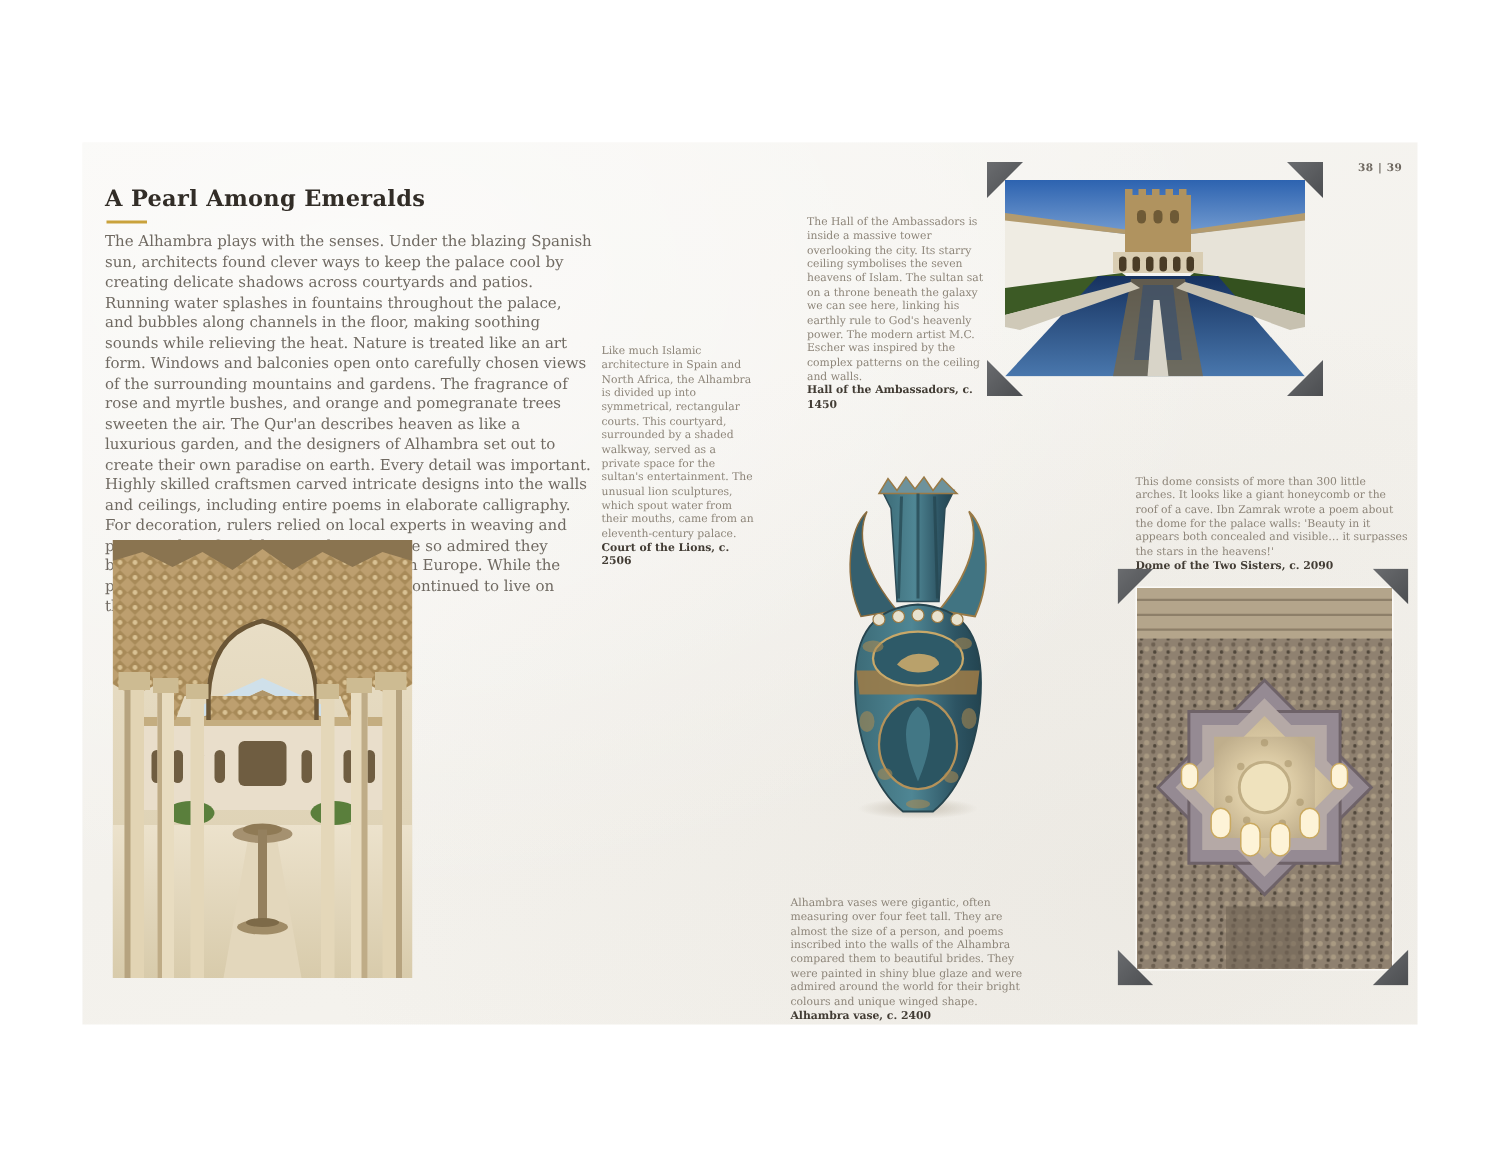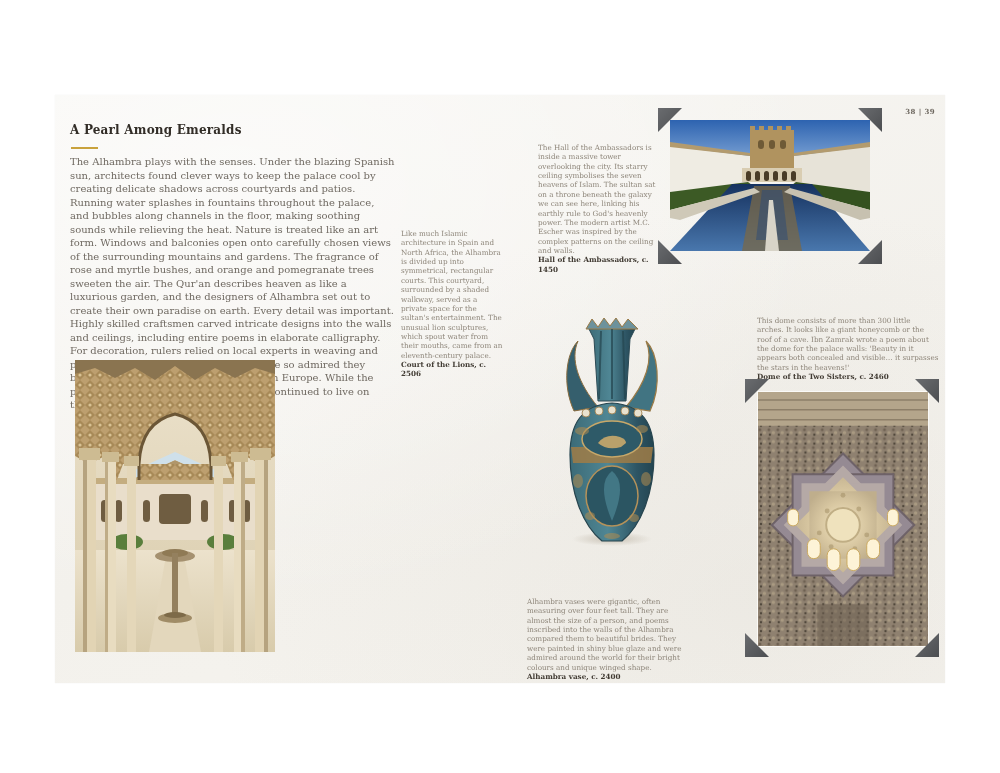--- a/index.html
+++ b/index.html
@@ -18,21 +18,21 @@
   }
 
   .folio {
     position:absolute; top:12px; right:10px;
     font-size:7px; font-weight:bold; color:#6d675f; letter-spacing:.4px;
   }
 
   
   .article-title {
     position:absolute; left:15px; top:28px;
-    font-size:12px; font-weight:bold; color:#322d27; letter-spacing:.2px;
+    font-size:15px; font-weight:bold; color:#322d27; letter-spacing:.2px;
   }
   .title-rule {
     position:absolute; left:16px; top:52px; width:27px; height:2px;
   }
   .body-copy {
     position:absolute; left:15px; top:60px; width:325px;
     font-size:10px; line-height:1.35; color:#6f6961; text-align:left;
   }
 
   
@@ -76,21 +76,21 @@
       <span class="credit">Court of the Lions, c. 2506</span>
     </div>
 
     <div class="caption cap-hall">
       <span>The Hall of the Ambassadors is inside a massive tower overlooking the city. Its starry ceiling symbolises the seven heavens of Islam. The sultan sat on a throne beneath the galaxy we can see here, linking his earthly rule to God's heavenly power. The modern artist M.C. Escher was inspired by the complex patterns on the ceiling and walls.</span><br>
       <span class="credit">Hall of the Ambassadors, c. 1450</span>
     </div>
 
     <div class="caption cap-dome">
       <span>This dome consists of more than 300 little arches. It looks like a giant honeycomb or the roof of a cave. Ibn Zamrak wrote a poem about the dome for the palace walls: 'Beauty in it appears both concealed and visible… it surpasses the stars in the heavens!'</span><br>
-      <span class="credit">Dome of the Two Sisters, c. 2460</span>
+      <span class="credit">Dome of the Two Sisters, c. 2090</span>
     </div>
 
     <div class="caption cap-vase">
       <span>Alhambra vases were gigantic, often measuring over four feet tall. They are almost the size of a person, and poems inscribed into the walls of the Alhambra compared them to beautiful brides. They were painted in shiny blue glaze and were admired around the world for their bright colours and unique winged shape.</span><br>
       <span class="credit">Alhambra vase, c. 2400</span>
     </div>
 
     <div class="photo ph-lions">
       <svg viewBox="0 0 200 292" preserveAspectRatio="none">
         <defs>

